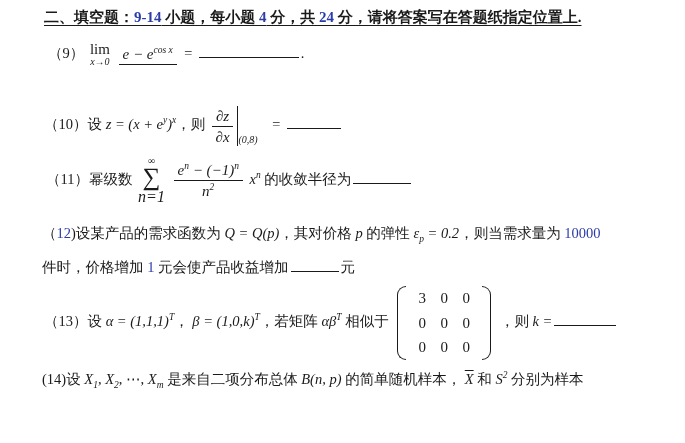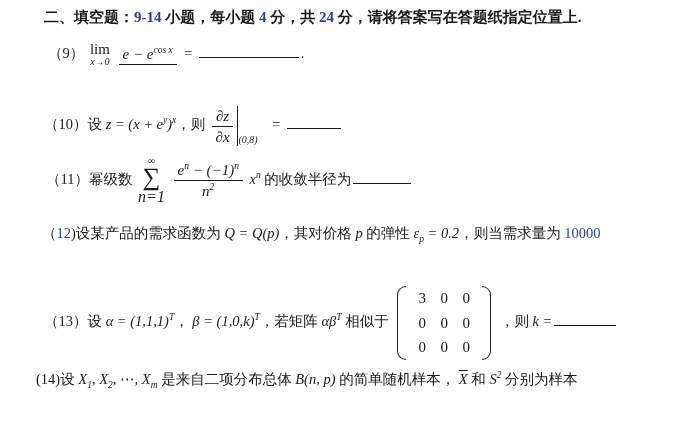--- a/index.html
+++ b/index.html
@@ -11,20 +11,21 @@
     background: #ffffff;
     color: #1a1a1a;
     font-family: "Liberation Serif", "DejaVu Serif", serif;
     font-size: 14.5px;
     overflow: hidden;
   }
   .row { position: absolute; white-space: nowrap; line-height: 1.25; }
   .hdr {
     font-weight: bold;
     font-size: 15px;
+    text-decoration: underline;
     text-underline-offset: 3px;
   }
   .acc { color: #2b3ca8; }           
   .math { font-style: italic; }
   sup.exp, sub.idx { font-size: 9.5px; line-height: 0; }
   sup.exp { font-style: italic; }
   sub.idx { font-style: italic; }
 
   
   .frac {
@@ -105,20 +106,23 @@
       <span class="num"><span>e</span><sup class="exp">n</sup><span> − (−1)</span><sup class="exp">n</sup></span>
       <span class="den"><span>n</span><sup class="exp">2</sup></span>
     </span>
     <span class="math"><span>x</span><sup class="exp">n</sup></span><span> 的收敛半径为</span><span class="blank bw58"></span>
   </div>
 
   <div class="row" style="left:42px; top:224px;">
     <span><span>（</span><span class="acc">12</span><span>)</span></span><span>设某产品的需求函数为 </span><span class="math">Q = Q(p)</span><span>，其对价格 </span><span class="math">p</span><span> 的弹性 </span><span class="math"><span>ε</span><sub class="idx">p</sub></span><span class="math"> = 0.2</span><span>，则当需求量为 </span><span class="acc">10000</span>
   </div>
 
+  <div class="row" style="left:42px; top:258px;">
+    <span>件时，价格增加 </span><span class="acc">1</span><span> 元会使产品收益增加</span><span class="blank bw48"></span><span>元</span>
+  </div>
 
   <div class="row" style="left:44px; top:286px;">
     <span>（13）</span><span>设 </span><span class="math"><span>α = (1,1,1)</span><sup class="exp">T</sup></span><span>，  </span><span class="math"><span>β = (1,0,k)</span><sup class="exp">T</sup></span><span>，若矩阵 </span><span class="math"><span>αβ</span><sup class="exp">T</sup></span><span> 相似于</span>
     <span class="matrix">
       <span class="paren paren-l"></span>
       <span class="cells">
         <span>3</span>
           <span>0</span>
           <span>0</span>
         <span>0</span>
@@ -126,18 +130,18 @@
           <span>0</span>
         <span>0</span>
           <span>0</span>
           <span>0</span>
       </span>
       <span class="paren paren-r"></span>
     </span>
     <span>，则 </span><span class="math">k =</span><span class="blank bw62"></span>
   </div>
 
-  <div class="row" style="left:36px; top:370px;">
+  <div class="row" style="left:42px; top:370px;">
     <span>(14)</span><span>设 </span><span class="math"><span>X</span><sub class="idx">1</sub></span><span>, </span><span class="math"><span>X</span><sub class="idx">2</sub></span><span>, ⋯, </span><span class="math"><span>X</span><sub class="idx">m</sub></span><span> 是来自二项分布总体 </span><span class="math">B(n, p)</span><span> 的简单随机样本， </span><span class="math obar">X</span><span> 和 </span><span class="math"><span>S</span><sup class="exp">2</sup></span><span> 分别为样本</span>
   </div>
 
 
 </div>
 
 </body></html>

